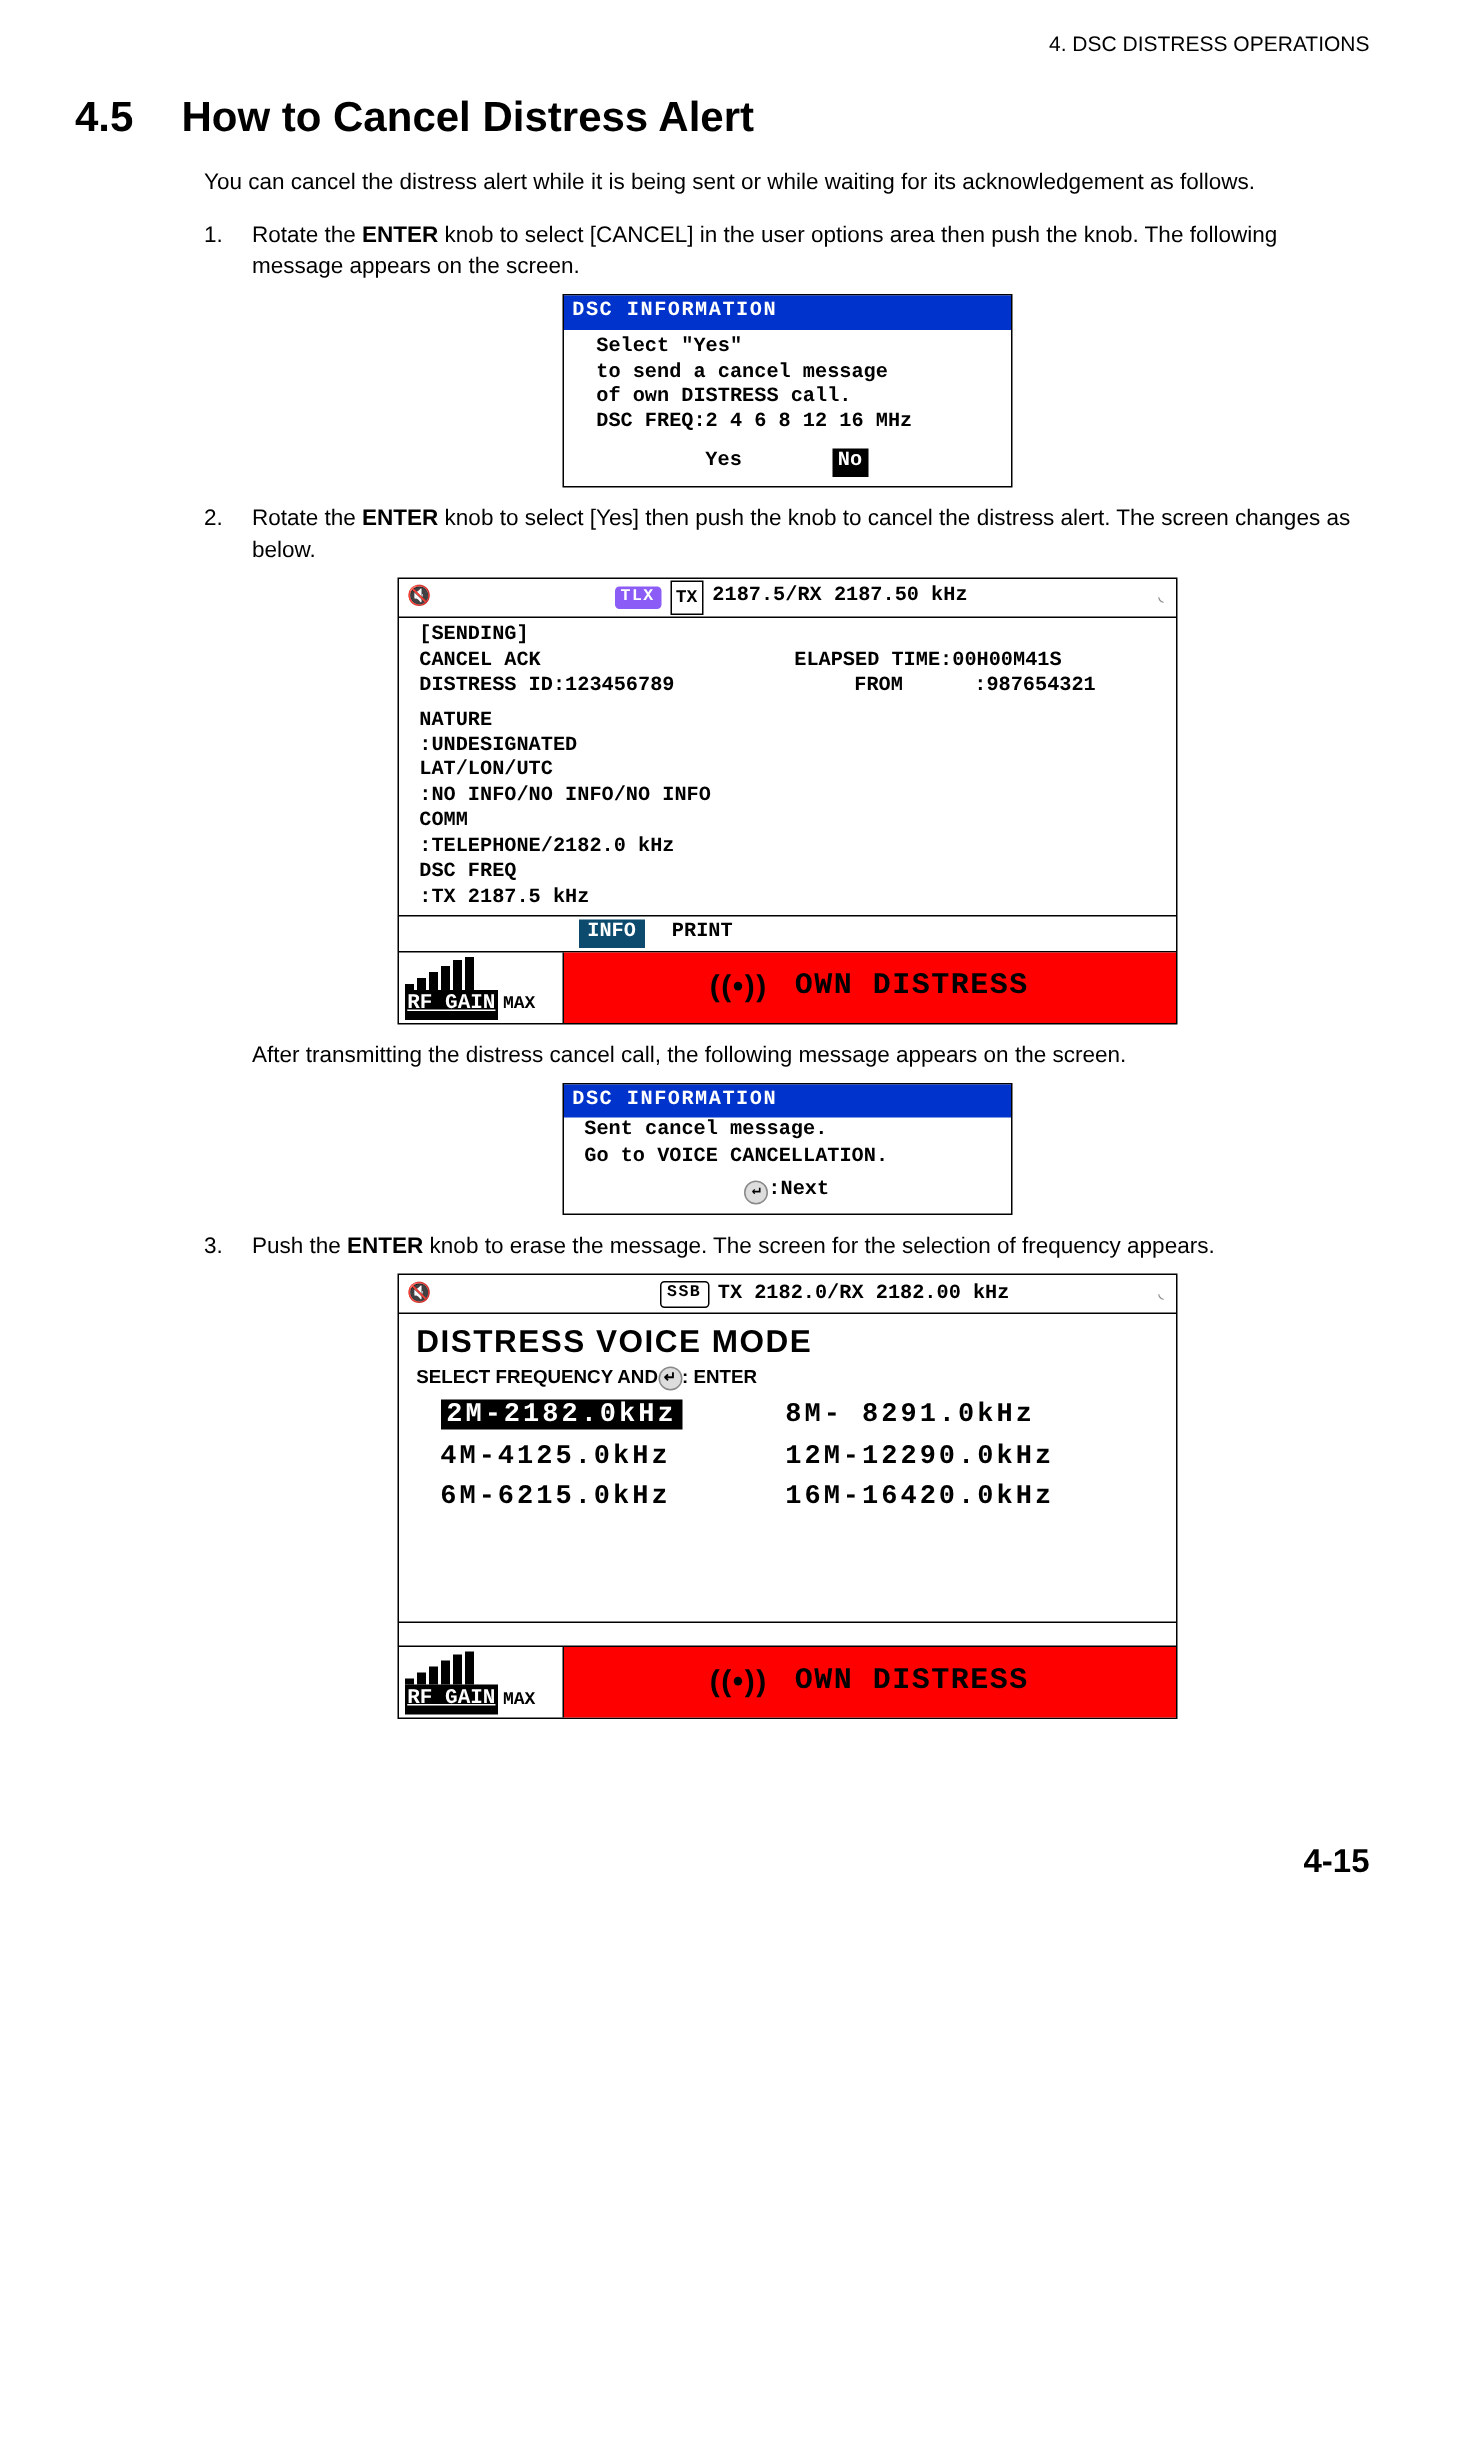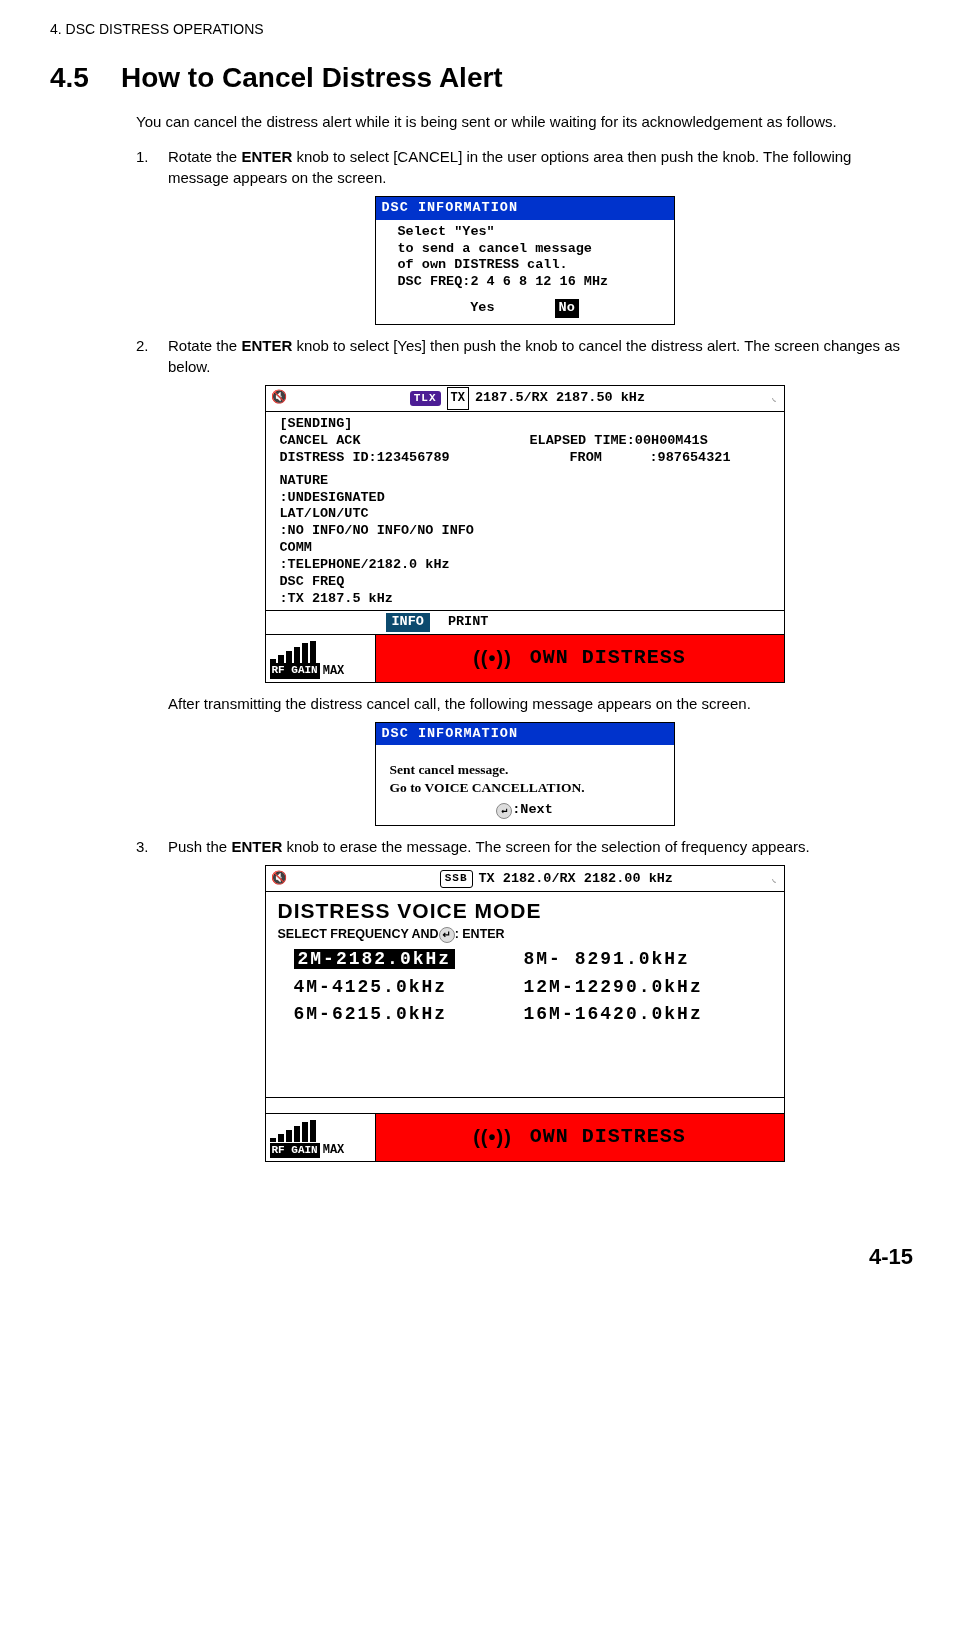--- a/index.html
+++ b/index.html
@@ -6,21 +6,21 @@
   body {
     font-family: Arial, Helvetica, sans-serif;
     font-size: 15px;
     color: #000;
     background: #fff;
     width: 973px;
     padding: 20px 60px 40px 50px;
     line-height: 1.4;
   }
   .chapter-head {
-    text-align: left;
+    text-align: right;
     font-size: 14px;
     margin-bottom: 18px;
   }
   .section-row {
     display: flex;
     gap: 32px;
     margin-bottom: 14px;
   }
   .sec-num {
     font-size: 28px;
@@ -68,21 +68,21 @@
     background:#fff;
   }
   .scr2 .topbar {
     display:flex; align-items:center; gap:6px;
     border-bottom:1px solid #000;
     padding:2px 6px;
     height:26px;
   }
   .spk-icon { font-size:13px; }
   .tlx-badge {
-    background:#4c1d95; color:#fff; font-size:11px; padding:0 4px;
+    background:#8b5cf6; color:#fff; font-size:11px; padding:0 4px;
     border-radius:3px; letter-spacing:1px;
   }
   .tx-box { border:1.5px solid #000; padding:2px 3px; font-size:12px; }
   .sig-icon { margin-left:auto; font-size:12px; color:#888;}
   .scr2 .main { padding:4px 10px 2px 14px; line-height:1.25; }
   .kvrow { display:flex;flex-direction:column; }
   .kvrow .l { width:120px; }
   .scr2 .actions {
     display:flex; gap:18px; border-top:1px solid #000;
     padding:2px 0 2px 120px;
@@ -94,39 +94,39 @@
   .rfgain {
     width:110px; border-right:1.5px solid #000;
     display:flex; flex-direction:column; justify-content:flex-end;
     padding:2px 4px; position:relative;
   }
   .bars { display:flex; align-items:flex-end; gap:2px; height:22px; }
   .bars span { background:#000; width:6px; }
   .bars span:nth-child(1){height:4px;} .bars span:nth-child(2){height:8px;}
   .bars span:nth-child(3){height:12px;}.bars span:nth-child(4){height:16px;}
   .bars span:nth-child(5){height:20px;}.bars span:nth-child(6){height:22px;}
-  .rflabel { font-size:11px; background:#000; color:#fff; padding:0 2px; width:fit-content;}
+  .rflabel { font-size:14px; background:#000; color:#fff; padding:0 2px; width:fit-content;text-decoration:underline;}
   .max { font-size:12px; font-weight:bold; }
   .rf-row{display:flex; align-items:center; gap:3px;}
   .owndist {
     flex:1; background:#ff0000; color:#000;
     display:flex; align-items:center; justify-content:center;
     font-size:20px; letter-spacing:1px; gap:18px;
   }
   .antenna { font-size:20px; font-family:Arial; }
 
   
   .dlg3 {
     border:1.5px solid #000;
     width:300px;
     font-family:"Courier New",monospace;
     font-weight:bold; font-size:13.5px; background:#fff;
   }
   .dlg3 .title { background:#0033cc; color:#fff; padding:2px 6px; letter-spacing:1px;}
-  .dlg3 .body { padding:16px 12px 2px 14px; line-height:1.3;font-family:Liberation Serif, serif;}
+  .dlg3 .body { padding:0 12px 2px 14px; line-height:1.3;}
   .dlg3 .foot { text-align:center; padding:2px 0 6px 0;}
 
   
   .scr4 {
     border:1.5px solid #000;
     width:520px;
     font-family:"Courier New",monospace;
     font-weight:bold; font-size:13.5px; background:#fff;
   }
   .scr4 .topbar {

